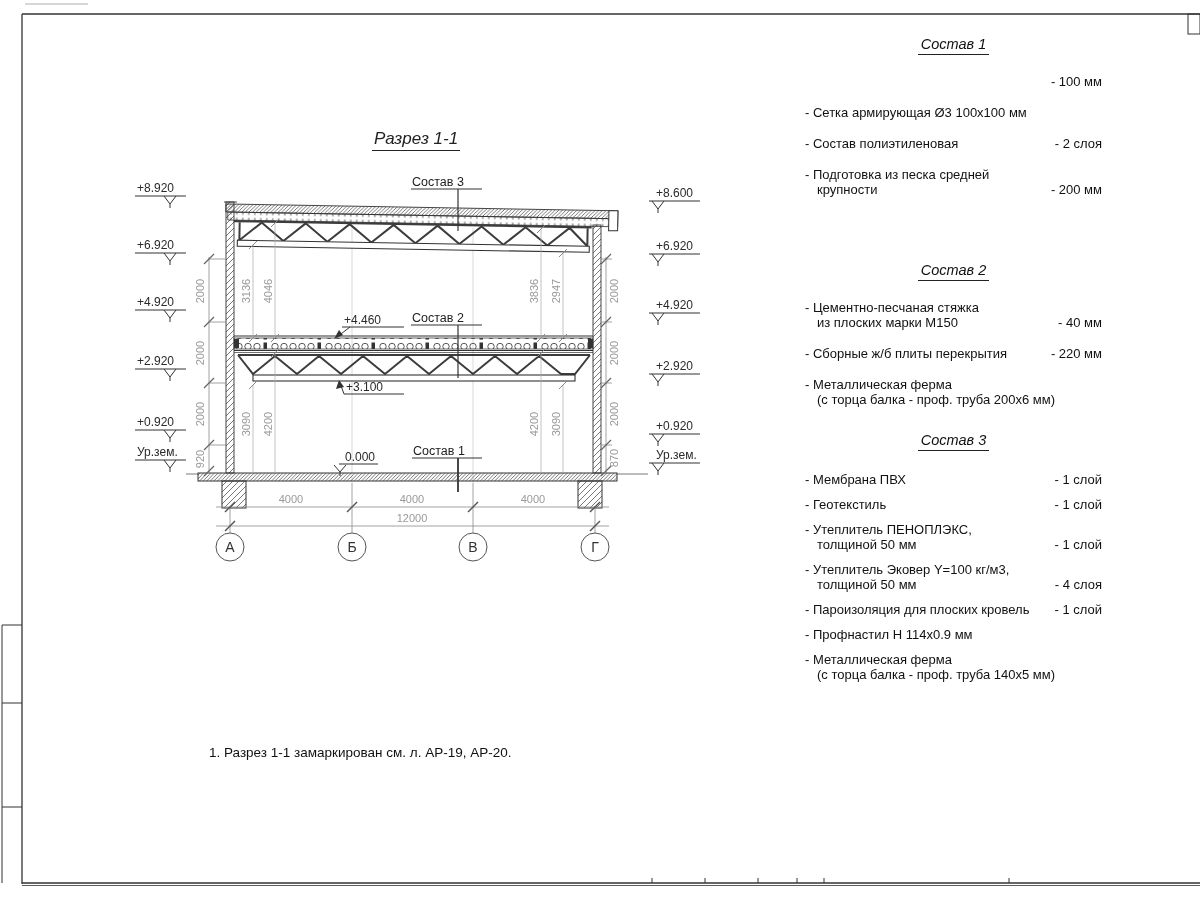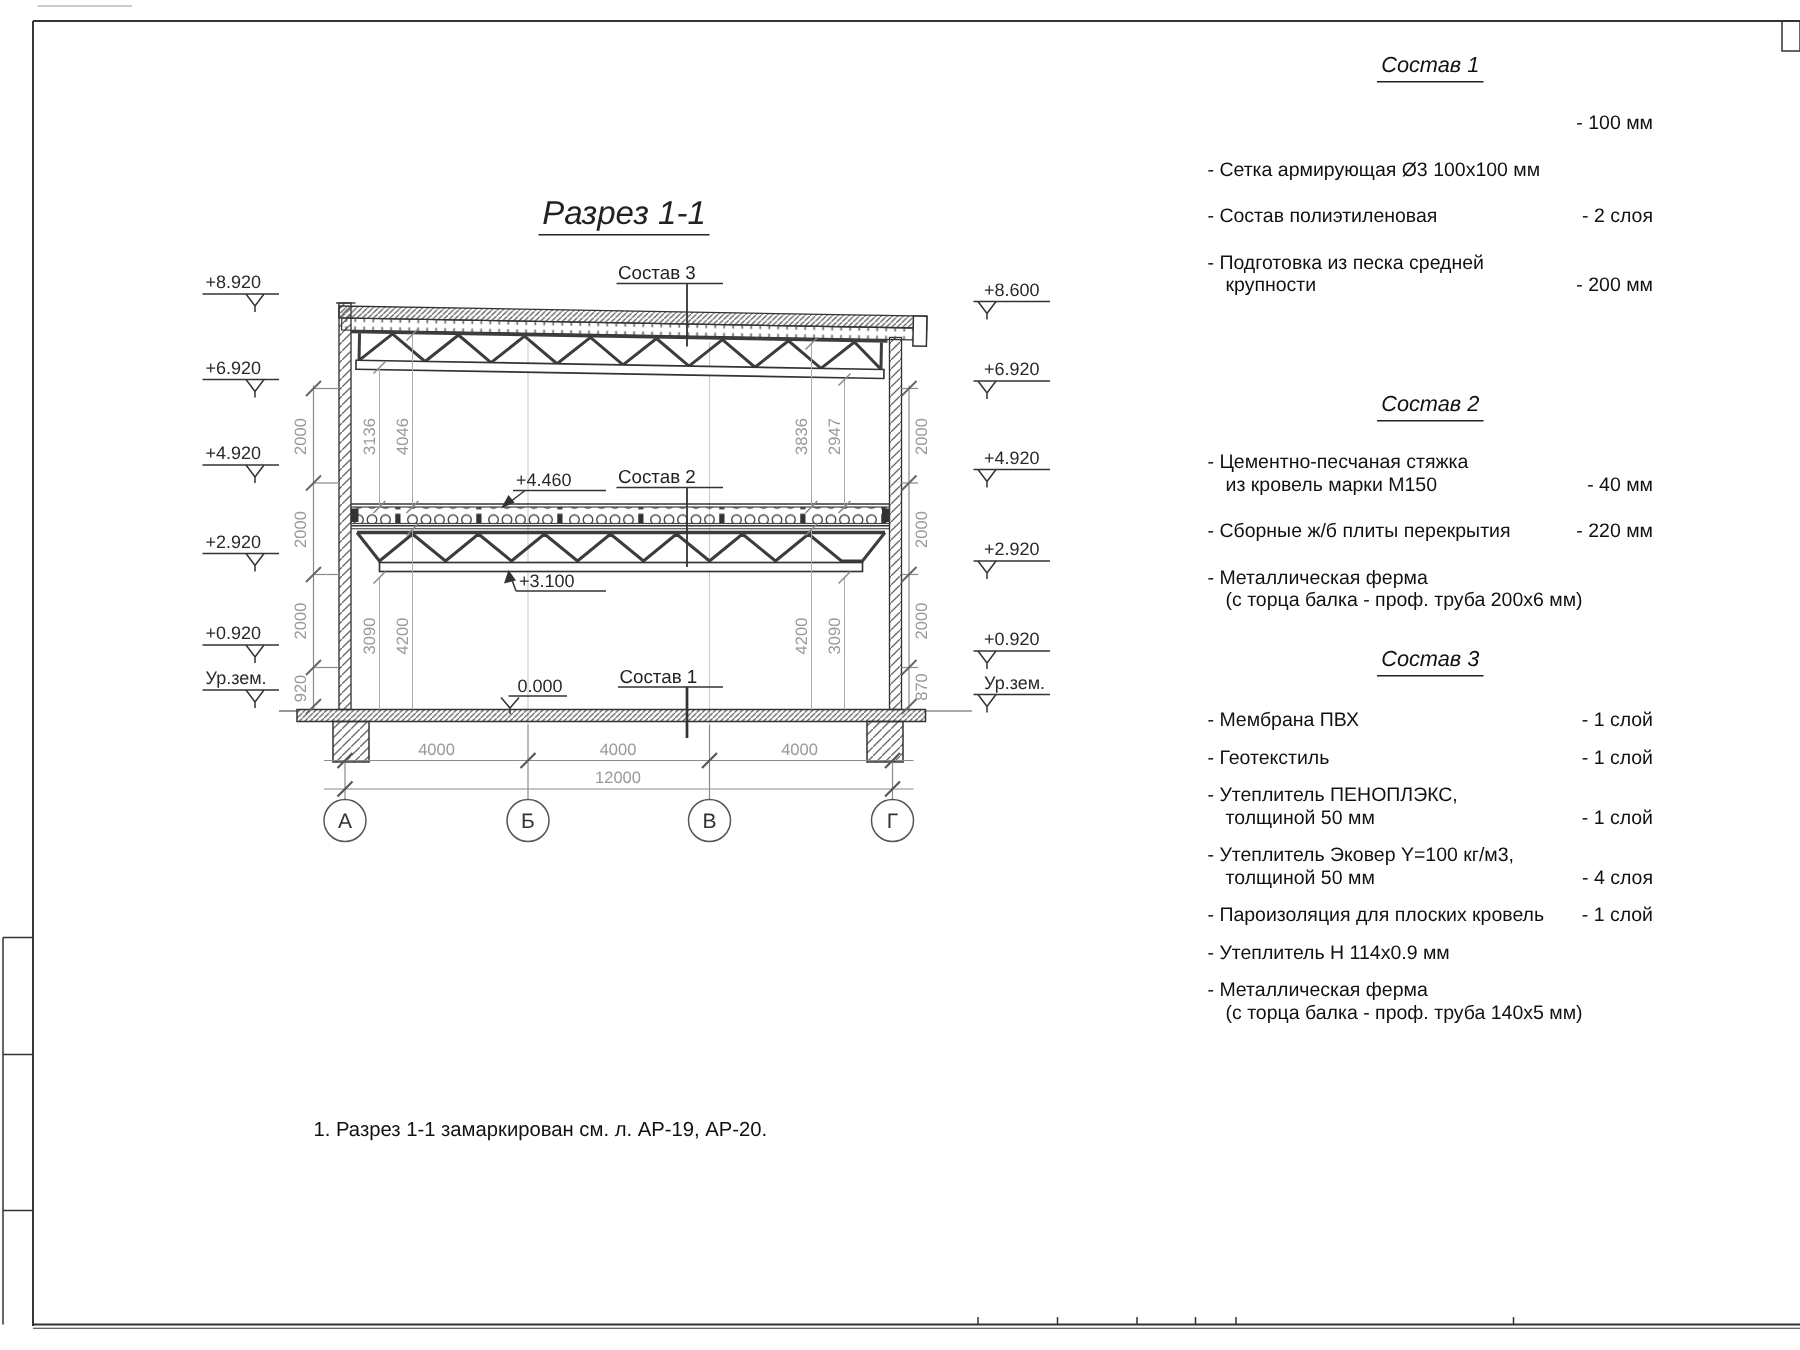--- a/index.html
+++ b/index.html
@@ -8,21 +8,21 @@
   .abs{position:absolute;}
   svg{position:absolute;left:0;top:0;}
   svg text{font-family:"Liberation Sans",sans-serif;}
   .t-elev{font-size:12px;fill:#2a2a2a;}
   .t-dim{font-size:11px;fill:#9a9a9a;}
   .t-lvl{font-size:12px;fill:#2a2a2a;}
   .t-ax{font-size:14px;fill:#333;}
   .t-lbl{font-size:12.5px;fill:#222;}
 
   .drawing-title{left:358px;top:129px;width:116px;text-align:center;
-     font-style:italic;font-size:22px;color:#222;}
+     font-style:italic;font-size:17px;color:#222;}
   .drawing-title span{border-bottom:1.4px solid #222;padding:0 2px 2px 2px;}
   .comp-group{position:absolute;left:805px;width:297px;}
   .comp-title{font-style:italic;font-size:14.5px;text-align:center;color:#111;
      margin-bottom:22px;}
   .comp-title span{border-bottom:1.2px solid #222;padding:0 3px 2px 3px;}
   .ci{display:flex;align-items:flex-end;font-size:13px;line-height:15px;color:#111;
      margin-bottom:16px;}
   .g3 .ci{margin-bottom:10px;}
   .g3 .comp-title{margin-bottom:24px;}
   .ci .l2{padding-left:12px;}
@@ -328,21 +328,21 @@
       </div>
     <div class="val">- 200 мм</div>
   </div>
 </div>
 
 <div class="comp-group g2" style="top:262px;">
   <div class="comp-title"><span>Состав 2</span></div>
   <div class="ci">
     <div class="txt">
         <div>- Цементно-песчаная стяжка</div>
-        <div class="l2">из кровель марки М150</div>
+        <div class="l2">из плоских марки М150</div>
       </div>
     <div class="val">- 40 мм</div>
   </div>
   <div class="ci">
     <div class="txt">- Сборные ж/б плиты перекрытия</div>
     <div class="val">- 220 мм</div>
   </div>
   <div class="ci">
     <div class="txt">
         <div>- Металлическая ферма</div>
@@ -373,21 +373,21 @@
         <div>- Утеплитель Эковер Y=100 кг/м3,</div>
         <div class="l2">толщиной 50 мм</div>
       </div>
     <div class="val">- 4 слоя</div>
   </div>
   <div class="ci">
     <div class="txt">- Пароизоляция для плоских кровель</div>
     <div class="val">- 1 слой</div>
   </div>
   <div class="ci">
-    <div class="txt">- Утеплитель Н 114х0.9 мм</div>
+    <div class="txt">- Профнастил Н 114х0.9 мм</div>
   </div>
   <div class="ci">
     <div class="txt">
         <div>- Металлическая ферма</div>
         <div class="l2">(с торца балка - проф. труба 140х5 мм)</div>
       </div>
   </div>
 </div>
 
 <div class="abs note">1. Разрез 1-1 замаркирован см. л. АР-19, АР-20.</div>

